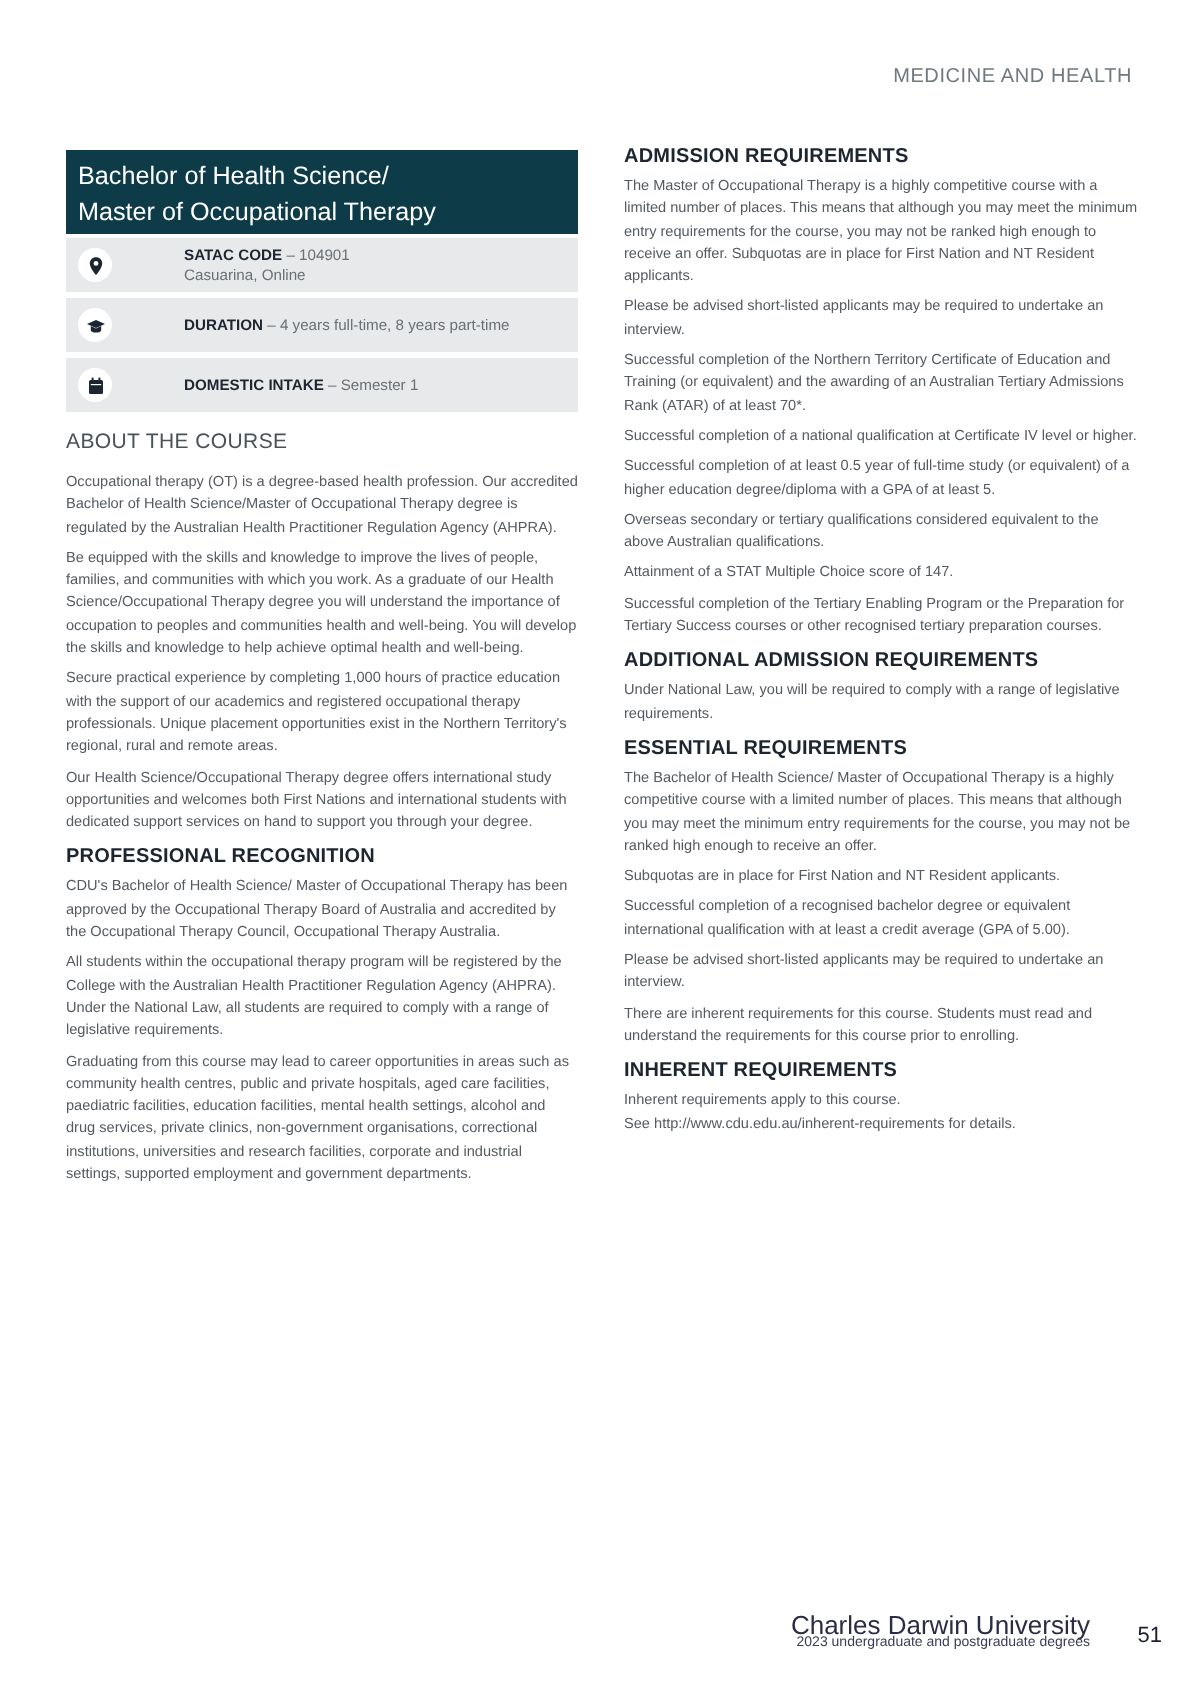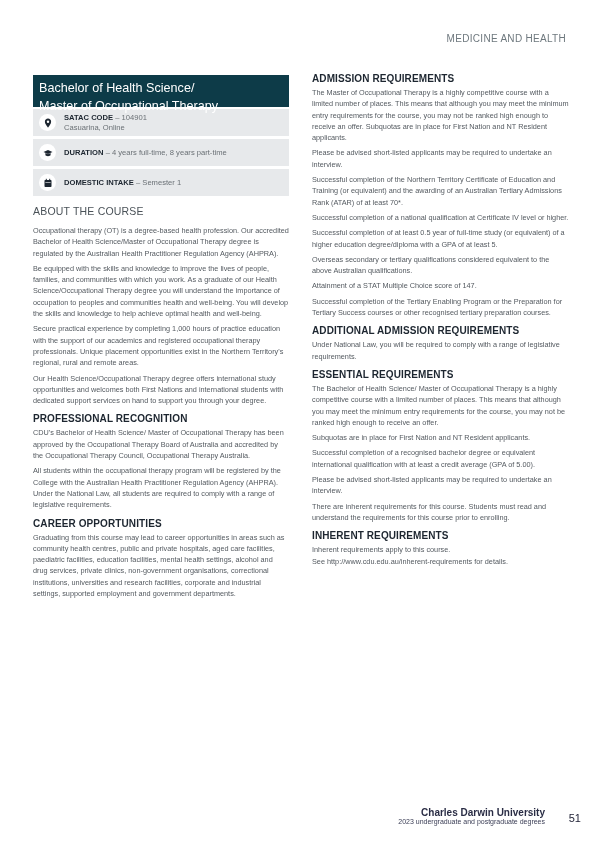--- a/index.html
+++ b/index.html
@@ -15,26 +15,27 @@
       font-size: 10px; letter-spacing: 0.3px;
       color: #6e787e; font-weight: normal;
     }
     .col-left { position: absolute; left: 33px; top: 75px; width: 256px; }
     .col-right { position: absolute; left: 312px; top: 74px; width: 258px; }
 
     .title-box {
       background: #0d3b48; color: #ffffff;
       padding: 4px 6px 5px 6px;
       font-size: 12.6px; line-height: 18px;
-      height: 32px;
+      height: 42px;
     }
     .info-row {
       background: #e7e9eb; margin-top: 2px;
       display: flex; align-items: center;
       padding: 0 6px;
+      gap: 28px;
     }
     .info-row.r1 { height: 27px; }
     .info-row.r2 { height: 27px; margin-top: 3px; }
     .info-row.r3 { height: 27px; margin-top: 3px; }
     .icon-circle {
       width: 17px; height: 17px; border-radius: 50%;
       background: #ffffff; flex: 0 0 17px;
       display: flex; align-items: center; justify-content: center;
       margin-right: 8px;
     }
@@ -55,21 +56,21 @@
       font-size: 10px; font-weight: bold; color: #1d2630;
       margin-top: 8px; line-height: 10px; letter-spacing: 0.1px;
     }
     .sub-heading + .para { margin-top: 3px; }
     .col-right .sub-heading:first-child { margin-top: 0; }
 
     .footer {
       position: absolute; top: 808px; right: 55px;
       text-align: right;
     }
-    .footer-uni { font-size: 10px; font-weight: bold; color: #2a2d45; line-height: 9px; }
+    .footer-uni { font-size: 13px; font-weight: normal; color: #2a2d45; line-height: 9px; }
     .footer-sub { font-size: 7px; color: #3a3d55; line-height: 9px; }
     .page-num {
       position: absolute; top: 812px; right: 19px;
       font-size: 11px; color: #1d1f33;
     }
   </style>
 </head>
 <body>
 
 <div class="section-tag">MEDICINE AND HEALTH</div>
@@ -122,21 +123,20 @@
   <div class="about-heading">ABOUT THE COURSE</div>
   <p class="para">Occupational therapy (OT) is a degree-based health profession. Our accredited Bachelor of Health Science/Master of Occupational Therapy degree is regulated by the Australian Health Practitioner Regulation Agency (AHPRA).</p>
   <p class="para">Be equipped with the skills and knowledge to improve the lives of people, families, and communities with which you work. As a graduate of our Health Science/Occupational Therapy degree you will understand the importance of occupation to peoples and communities health and well-being. You will develop the skills and knowledge to help achieve optimal health and well-being.</p>
   <p class="para">Secure practical experience by completing 1,000 hours of practice education with the support of our academics and registered occupational therapy professionals. Unique placement opportunities exist in the Northern Territory's regional, rural and remote areas.</p>
   <p class="para">Our Health Science/Occupational Therapy degree offers international study opportunities and welcomes both First Nations and international students with dedicated support services on hand to support you through your degree.</p>
 
   <div class="sub-heading">PROFESSIONAL RECOGNITION</div>
   <p class="para">CDU's Bachelor of Health Science/ Master of Occupational Therapy has been approved by the Occupational Therapy Board of Australia and accredited by the Occupational Therapy Council, Occupational Therapy Australia.</p>
   <p class="para">All students within the occupational therapy program will be registered by the College with the Australian Health Practitioner Regulation Agency (AHPRA). Under the National Law, all students are required to comply with a range of legislative requirements.</p>
 
-  <div class="sub-heading">CAREER OPPORTUNITIES</div>
   <p class="para">Graduating from this course may lead to career opportunities in areas such as community health centres, public and private hospitals, aged care facilities, paediatric facilities, education facilities, mental health settings, alcohol and drug services, private clinics, non-government organisations, correctional institutions, universities and research facilities, corporate and industrial settings, supported employment and government departments.</p>
 </div>
 
 <div class="col-right">
   <div class="sub-heading">ADMISSION REQUIREMENTS</div>
   <p class="para">The Master of Occupational Therapy is a highly competitive course with a limited number of places. This means that although you may meet the minimum entry requirements for the course, you may not be ranked high enough to receive an offer. Subquotas are in place for First Nation and NT Resident applicants.</p>
   <p class="para">Please be advised short-listed applicants may be required to undertake an interview.</p>
   <p class="para">Successful completion of the Northern Territory Certificate of Education and Training (or equivalent) and the awarding of an Australian Tertiary Admissions Rank (ATAR) of at least 70*.</p>
   <p class="para">Successful completion of a national qualification at Certificate IV level or higher.</p>
   <p class="para">Successful completion of at least 0.5 year of full-time study (or equivalent) of a higher education degree/diploma with a GPA of at least 5.</p>

